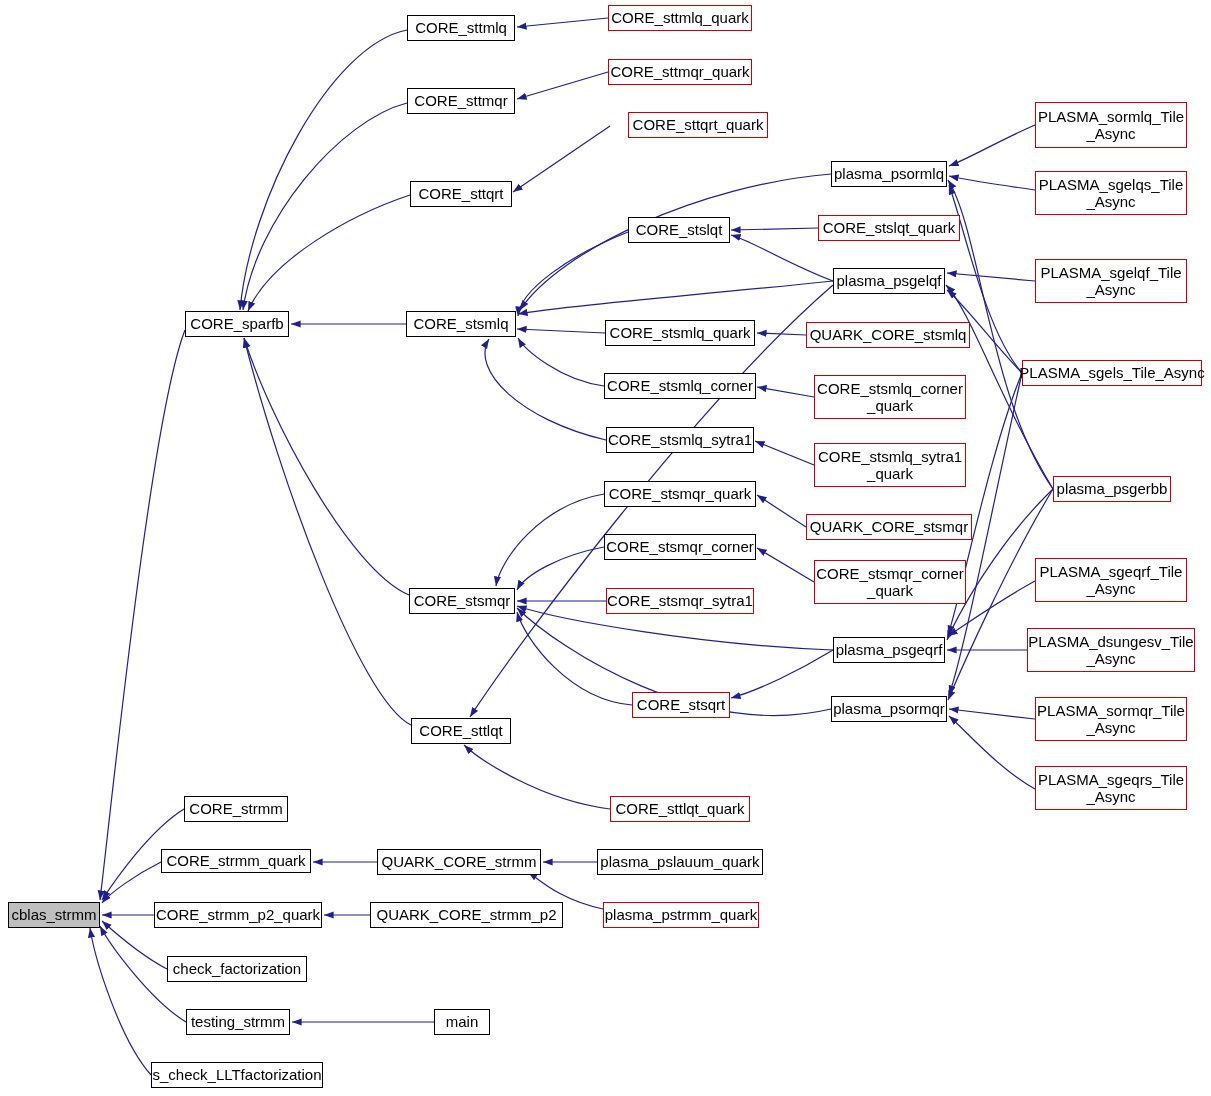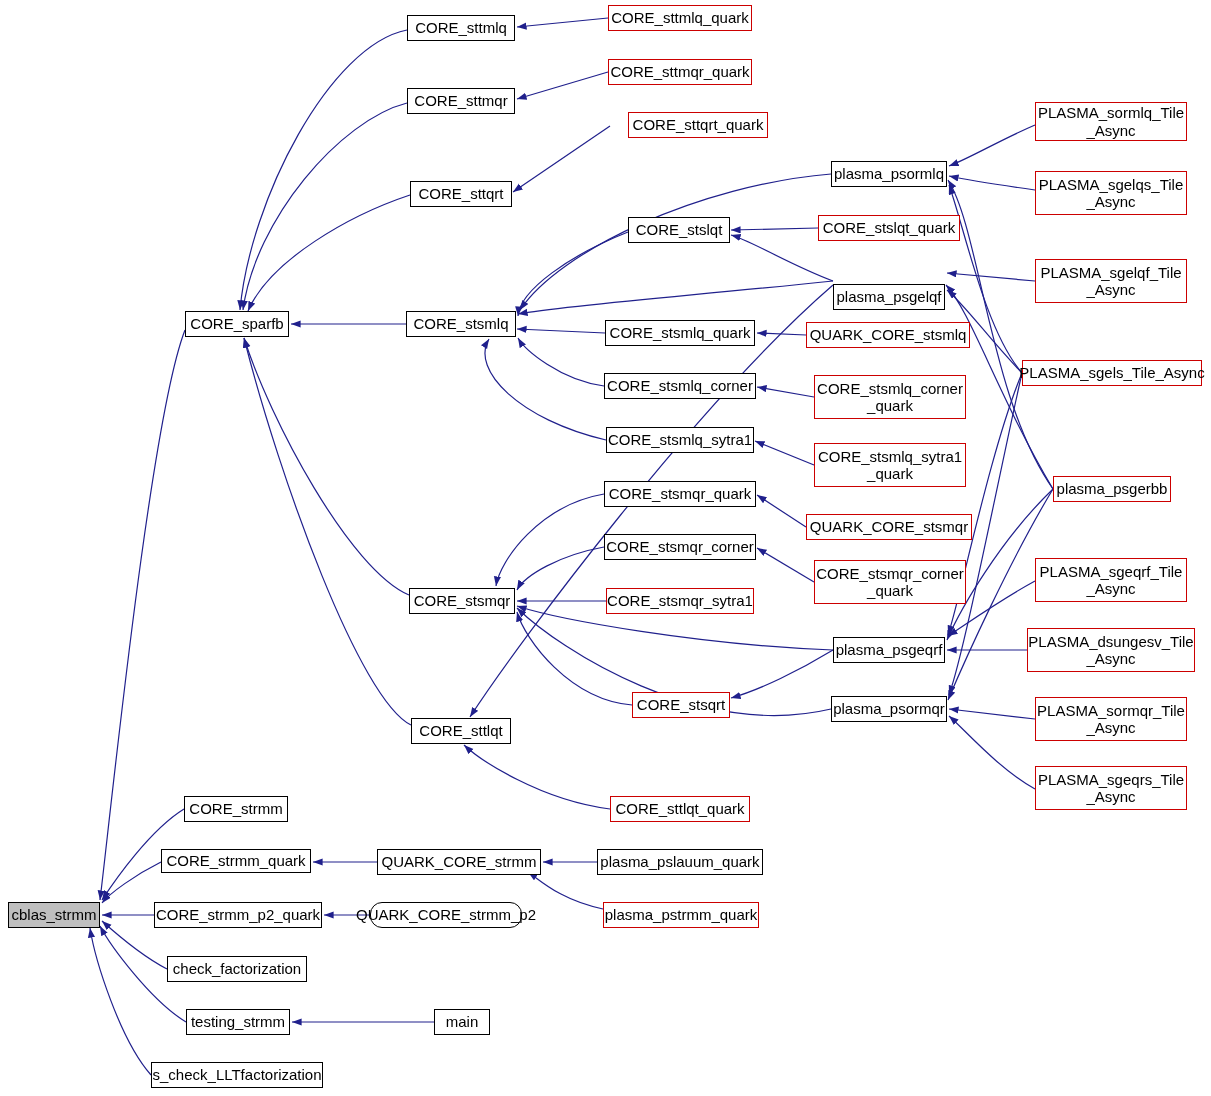--- a/index.html
+++ b/index.html
@@ -143,43 +143,43 @@
     <div class="node red" style="left: 806px; top: 514px; width: 166px; height: 26px;">QUARK_CORE_stsmqr</div>
     <div class="node" style="left: 604px; top: 534px; width: 152px; height: 26px;">CORE_stsmqr_corner</div>
     <div class="node red" style="left: 814px; top: 560px; width: 152px; height: 44px;">CORE_stsmqr_corner
 _quark</div>
     <div class="node red" style="left: 606px; top: 588px; width: 148px; height: 26px;">CORE_stsmqr_sytra1</div>
     <div class="node" style="left: 409px; top: 588px; width: 106px; height: 26px;">CORE_stsmqr</div>
     <div class="node red" style="left: 632px; top: 692px; width: 98px; height: 26px;">CORE_stsqrt</div>
     <div class="node" style="left: 411px; top: 718px; width: 100px; height: 26px;">CORE_sttlqt</div>
     <div class="node red" style="left: 610px; top: 796px; width: 140px; height: 26px;">CORE_sttlqt_quark</div>
     <div class="node" style="left: 831px; top: 161px; width: 116px; height: 26px;">plasma_psormlq</div>
-    <div class="node" style="left: 833px; top: 284px; width: 112px; height: 26px;">plasma_psgelqf</div>
+    <div class="node" style="left: 833px; top: 268px; width: 112px; height: 26px;">plasma_psgelqf</div>
     <div class="node" style="left: 833px; top: 637px; width: 112px; height: 26px;">plasma_psgeqrf</div>
     <div class="node" style="left: 831px; top: 696px; width: 116px; height: 26px;">plasma_psormqr</div>
     <div class="node red" style="left: 1053px; top: 476px; width: 118px; height: 26px;">plasma_psgerbb</div>
-    <div class="node red" style="left: 1035px; top: 102px; width: 152px; height: 39px;">PLASMA_sormlq_Tile
+    <div class="node red" style="left: 1035px; top: 102px; width: 152px; height: 46px;">PLASMA_sormlq_Tile
 _Async</div>
     <div class="node red" style="left: 1035px; top: 171px; width: 152px; height: 44px;">PLASMA_sgelqs_Tile
 _Async</div>
     <div class="node red" style="left: 1035px; top: 259px; width: 152px; height: 44px;">PLASMA_sgelqf_Tile
 _Async</div>
     <div class="node red" style="left: 1022px; top: 360px; width: 180px; height: 26px;">PLASMA_sgels_Tile_Async</div>
     <div class="node red" style="left: 1035px; top: 558px; width: 152px; height: 44px;">PLASMA_sgeqrf_Tile
 _Async</div>
     <div class="node red" style="left: 1027px; top: 628px; width: 168px; height: 44px;">PLASMA_dsungesv_Tile
 _Async</div>
     <div class="node red" style="left: 1035px; top: 697px; width: 152px; height: 44px;">PLASMA_sormqr_Tile
 _Async</div>
     <div class="node red" style="left: 1035px; top: 766px; width: 152px; height: 44px;">PLASMA_sgeqrs_Tile
 _Async</div>
     <div class="node" style="left: 184px; top: 796px; width: 104px; height: 26px;">CORE_strmm</div>
     <div class="node" style="left: 161px; top: 849px; width: 150px; height: 24px;">CORE_strmm_quark</div>
     <div class="node" style="left: 377px; top: 849px; width: 164px; height: 26px;">QUARK_CORE_strmm</div>
     <div class="node" style="left: 597px; top: 849px; width: 166px; height: 26px;">plasma_pslauum_quark</div>
     <div class="node" style="left: 154px; top: 902px; width: 168px; height: 26px;">CORE_strmm_p2_quark</div>
-    <div class="node" style="left: 370px; top: 902px; width: 152px; height: 26px; border-radius: 12px;">QUARK_CORE_strmm_p2</div>
+    <div class="node" style="left: 370px; top: 902px; width: 193px; height: 26px;">QUARK_CORE_strmm_p2</div>
     <div class="node red" style="left: 603px; top: 902px; width: 156px; height: 26px;">plasma_pstrmm_quark</div>
     <div class="node" style="left: 167px; top: 956px; width: 140px; height: 26px;">check_factorization</div>
     <div class="node" style="left: 186px; top: 1009px; width: 104px; height: 26px;">testing_strmm</div>
     <div class="node" style="left: 434px; top: 1009px; width: 56px; height: 26px;">main</div>
     <div class="node" style="left: 151px; top: 1062px; width: 172px; height: 26px;">s_check_LLTfactorization</div>
   </div>
 
 </body></html>

